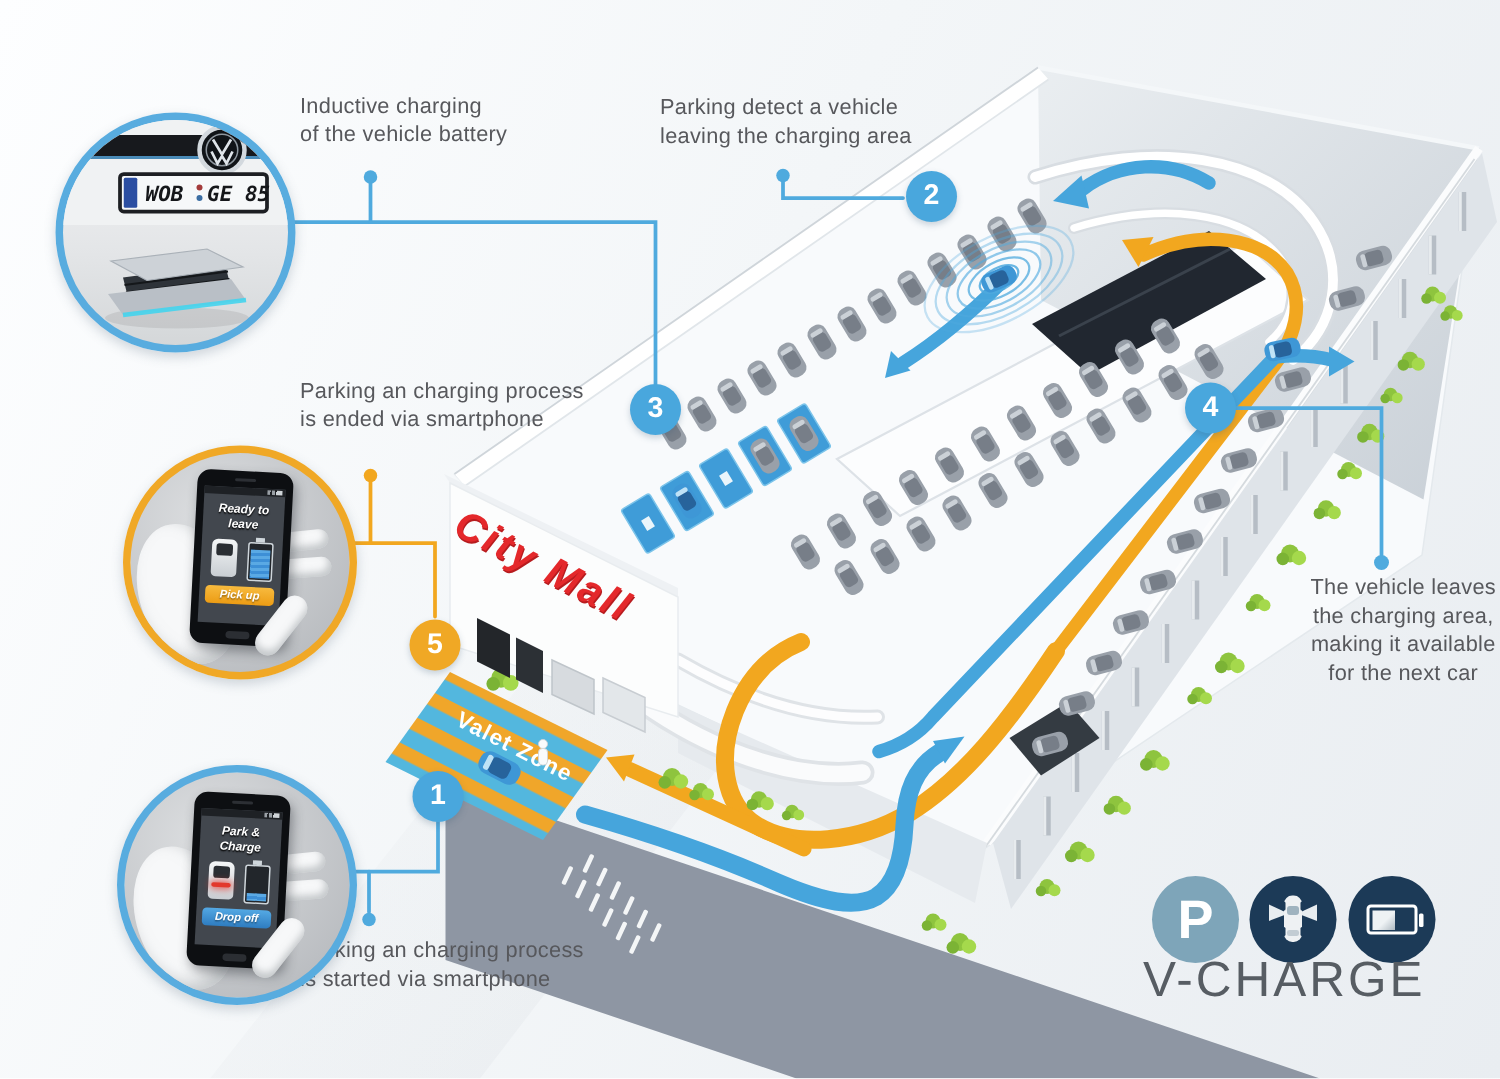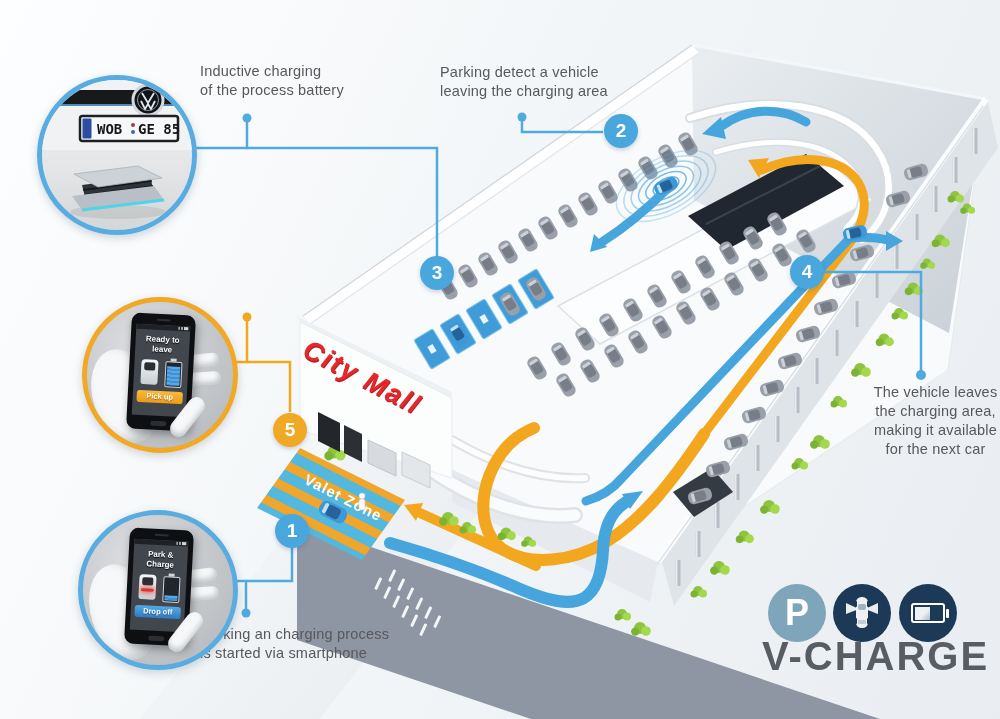--- a/index.html
+++ b/index.html
@@ -15,21 +15,21 @@
 
   
   .badge{position:absolute;width:34px;height:34px;border-radius:50%;
          background:#49A7DD;color:#fff;font-weight:bold;font-size:19px;
          display:flex;align-items:center;justify-content:center;
          box-shadow:0 2px 4px rgba(60,90,120,.25);}
   .badge.orange{background:#F0A825;}
 
   
   .callout{position:absolute;border-radius:50%;box-sizing:border-box;overflow:hidden;
-           box-shadow:0 3px 8px rgba(80,100,120,.25);}
+           box-shadow:0 3px 8px rgba(80,100,120,.25);font-style:italic;}
   .callout.blue{border:5px solid #58ACDF;}
   .callout.orange{border:5px solid #F0A826;}
   #callout-car{left:37px;top:75px;width:160px;height:160px;
                background:linear-gradient(180deg,#f4f5f6 0%,#e3e5e7 60%,#d4d7d9 100%);}
   #callout-pickup{left:82px;top:297px;width:156px;height:156px;
                   background:radial-gradient(circle at 35% 30%,#dcdee0,#b8bbbf 85%);}
   #callout-dropoff{left:78px;top:510px;width:160px;height:160px;
                    background:radial-gradient(circle at 35% 30%,#dcdee0,#b8bbbf 85%);}
 
   
@@ -75,21 +75,21 @@
             font-size:27px;letter-spacing:2px;white-space:nowrap;
             text-shadow:1px 1px 0 #b71c1f;}
 
   
   #logo{position:absolute;left:760px;top:582px;width:240px;height:110px;}
   .logo-circle{position:absolute;width:58px;height:58px;border-radius:50%;
                display:flex;align-items:center;justify-content:center;}
   .logo-circle.steel{background:#7EA5B9;}
   .logo-circle.navy{background:#1C3A57;}
   .logo-p{color:#fff;font-size:36px;font-weight:bold;}
-  #logo-title{position:absolute;left:2px;top:52px;font-size:40px;font-weight:700;
+  #logo-title{position:absolute;left:2px;top:52px;font-size:33px;font-weight:400;
               color:#575d63;letter-spacing:2px;}
   .batt-h{position:relative;width:30px;height:16px;border:2.5px solid #fff;border-radius:3px;}
   .batt-h::after{content:"";position:absolute;right:-6px;top:3.5px;width:3.5px;height:9px;background:#fff;border-radius:1px;}
   .batt-h .chg{position:absolute;left:1.5px;top:1.5px;width:15px;height:13px;
               background:linear-gradient(135deg,#eef2f4 55%,#aeb9c1);}
 </style>
 </head>
 <body>
 
 <div id="canvas">
@@ -377,23 +377,25 @@
     </g>
     <circle cx="247" cy="118" r="4.5" fill="#4FAADE"></circle>
     <circle cx="522" cy="117" r="4.5" fill="#4FAADE"></circle>
     <circle cx="921" cy="375" r="5" fill="#4FAADE"></circle>
     <circle cx="246" cy="613" r="4.5" fill="#4FAADE"></circle>
     <circle cx="247" cy="317" r="4.5" fill="#F2A71F"></circle>
   </g>
 </svg>
 
 <div class="ann" style="left:200px;top:62px;width:175px;">Inductive charging
-of the process battery</div>
+of the vehicle battery</div>
 <div class="ann" style="left:440px;top:63px;width:190px;">Parking detect a vehicle
 leaving the charging area</div>
+<div class="ann" style="left:200px;top:252px;width:195px;">Parking an charging process
+is ended via smartphone</div>
 <div class="ann" style="left:200px;top:625px;width:195px;">Parking an charging process
 is started via smartphone</div>
 <div class="ann" style="left:873px;top:383px;width:125px;text-align:center;">The vehicle leaves
 the charging area,
 making it available
 for the next car</div>
 
 <div id="citymall">City Mall</div>
 
 <div class="badge" style="left:275px;top:514px;">

